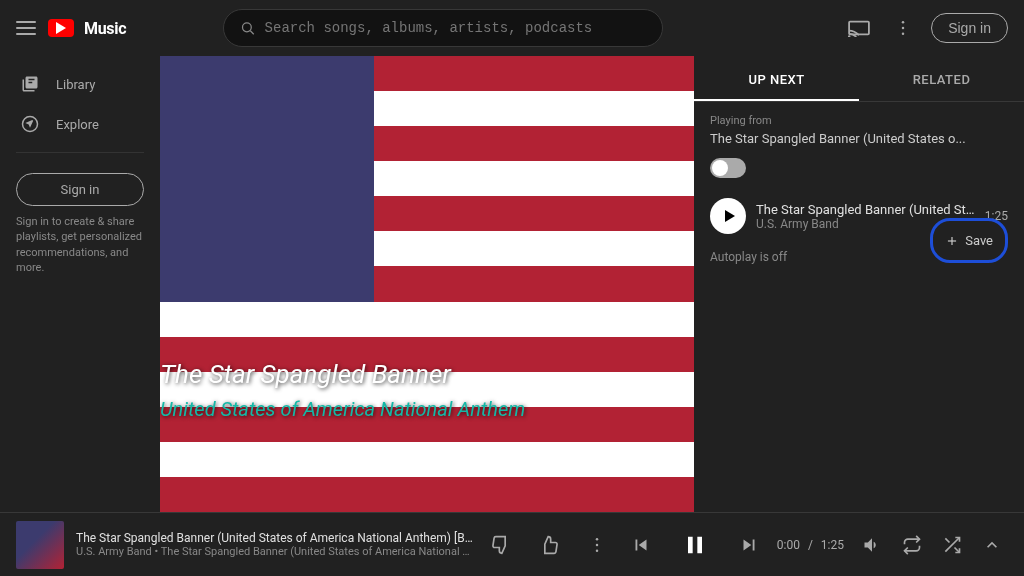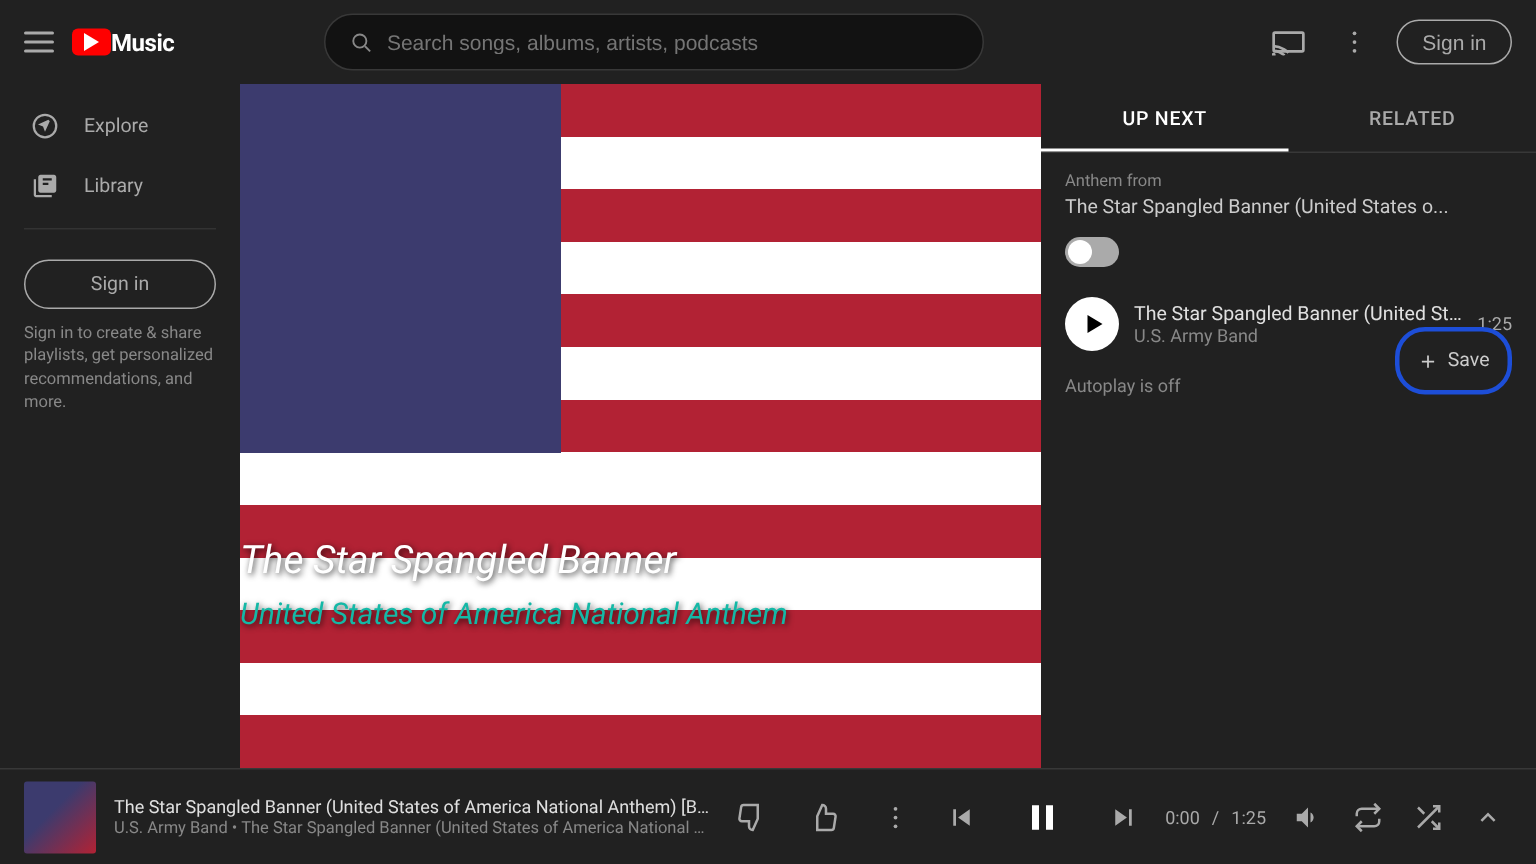--- a/index.html
+++ b/index.html
@@ -40,21 +40,21 @@
     }
     .hamburger-icon span {
       display: block;
       height: 2px;
       background: #aaa;
       border-radius: 1px;
     }
     .logo-area {
       display: flex;
       align-items: center;
-      gap: 0;
+      gap: 10px;
       cursor: pointer;
     }
     .yt-icon {
       width: 26px;
       height: 18px;
       background: #ff0000;
       border-radius: 4px;
       display: flex;
       align-items: center;
       justify-content: center;
@@ -84,20 +84,21 @@
       height: 38px;
       gap: 10px;
     }
     .search-bar input {
       background: transparent;
       border: none;
       outline: none;
       color: #f97316;
       font-size: 14px;
       width: 100%;
+      font-family: Liberation Mono, monospace;
     }
     .topbar-right {
       display: flex;
       align-items: center;
       gap: 12px;
       flex-shrink: 0;
       margin-left: auto;
     }
     .topbar-icon-btn {
       width: 32px;
@@ -523,35 +524,35 @@
   </div>
 </div>
 
 <div class="main-content">
 
   <div class="sidebar">
     <nav class="sidebar-nav">
       <div class="sidebar-item">
         <div class="sidebar-item-icon">
           <svg width="18" height="18" viewBox="0 0 24 24" fill="#aaa">
+            <path d="M20 2H8c-1.1 0-2 .9-2 2v12c0 1.1.9 2 2 2h12c1.1 0 2-.9 2-2V4c0-1.1-.9-2-2-2zm-2 5H10V5h8v2zm-3 4H10V9h5v2zm-5 4H10v-2h0v2z"></path>
+            <path d="M4 6H2v14c0 1.1.9 2 2 2h14v-2H4V6z"></path>
+          </svg>
+        </div>
+        <span>Library</span>
+      </div>
+      <div class="sidebar-item">
+        <div class="sidebar-item-icon">
+          <svg width="18" height="18" viewBox="0 0 24 24" fill="#aaa">
             <circle cx="12" cy="12" r="10" fill="none" stroke="#aaa" stroke-width="2"></circle>
             <path d="M16.24 7.76l-4.24 9.24-1.76-4.48-4.48-1.76 9.24-4.24z" fill="#aaa"></path>
           </svg>
         </div>
         <span>Explore</span>
       </div>
-      <div class="sidebar-item">
-        <div class="sidebar-item-icon">
-          <svg width="18" height="18" viewBox="0 0 24 24" fill="#aaa">
-            <path d="M20 2H8c-1.1 0-2 .9-2 2v12c0 1.1.9 2 2 2h12c1.1 0 2-.9 2-2V4c0-1.1-.9-2-2-2zm-2 5H10V5h8v2zm-3 4H10V9h5v2zm-5 4H10v-2h0v2z"></path>
-            <path d="M4 6H2v14c0 1.1.9 2 2 2h14v-2H4V6z"></path>
-          </svg>
-        </div>
-        <span>Library</span>
-      </div>
     </nav>
     <div class="sidebar-divider"></div>
     <div class="sidebar-signin-section">
       <div class="sidebar-signin-btn">Sign in</div>
       <div class="sidebar-signin-text">Sign in to create &amp; share playlists, get personalized recommendations, and more.</div>
     </div>
   </div>
 
   <div class="video-area">
     <div class="flag-image">
@@ -564,21 +565,21 @@
   </div>
 
   <div class="right-panel">
 
     <div class="right-panel-tabs">
       <div class="rp-tab active">UP NEXT</div>
       <div class="rp-tab">RELATED</div>
     </div>
 
     <div class="rp-content" style="position:relative;">
-      <div class="playing-from-label">Anthem from</div>
+      <div class="playing-from-label">Playing from</div>
       <div class="playing-from-title">The Star Spangled Banner (United States o...</div>
 
       <div class="save-btn-area">
         <svg width="14" height="14" viewBox="0 0 24 24" fill="none" stroke="#ccc" stroke-width="2">
           <line x1="12" y1="5" x2="12" y2="19"></line>
             <line x1="5" y1="12" x2="19" y2="12"></line>
         </svg>
         <span>Save</span>
       </div>
 

